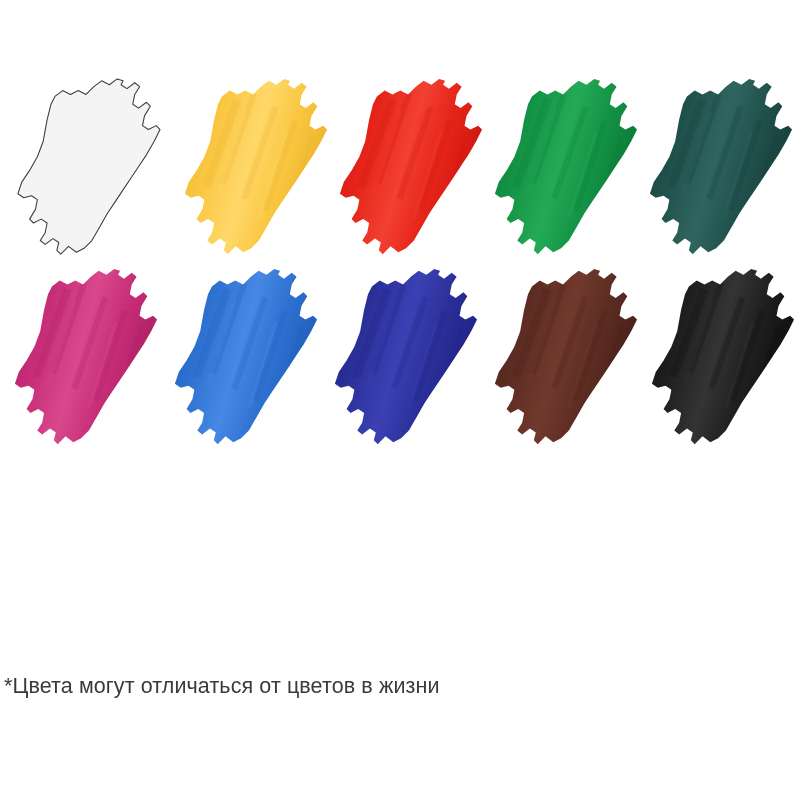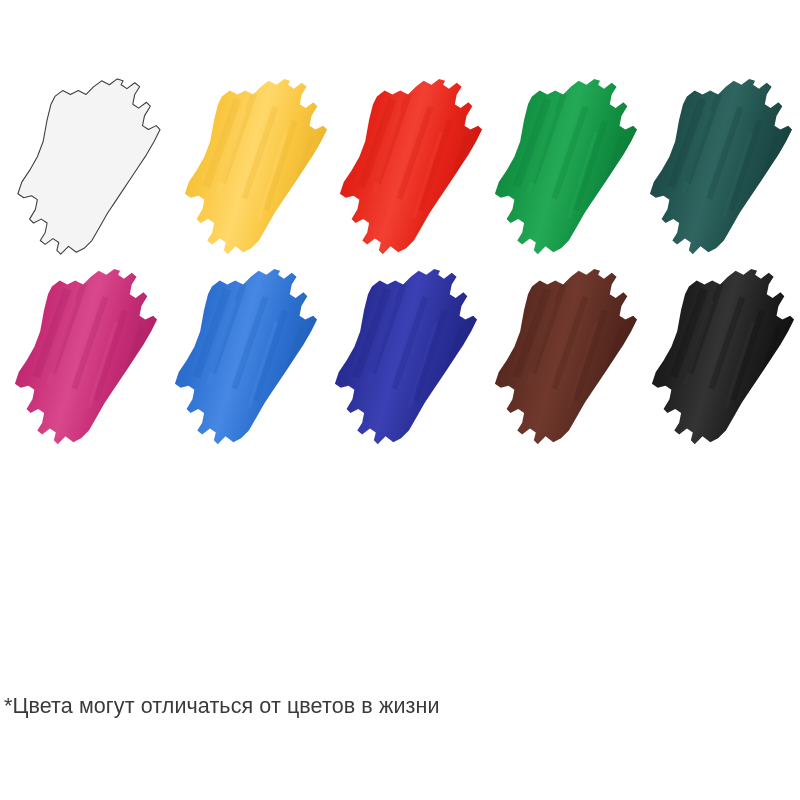--- a/index.html
+++ b/index.html
@@ -57,21 +57,20 @@
     position: absolute;
     left: 4px;
     top: 672px;
     width: 780px;
     font-family: "Liberation Sans", sans-serif;
     font-size: 21.5px;
     line-height: 28px;
     letter-spacing: 0.1px;
     color: #3a3a3c;
     white-space: nowrap;
-    margin-top: 20px;
   }
 </style>
 </head>
 <body>
 
 <div id="swatch-board">
 
   <div class="swatch-grid">
     <div class="swatch-row row-0" id="row-0">
         <div class="swatch-cell" title="Белый" style="left: 3px;">

